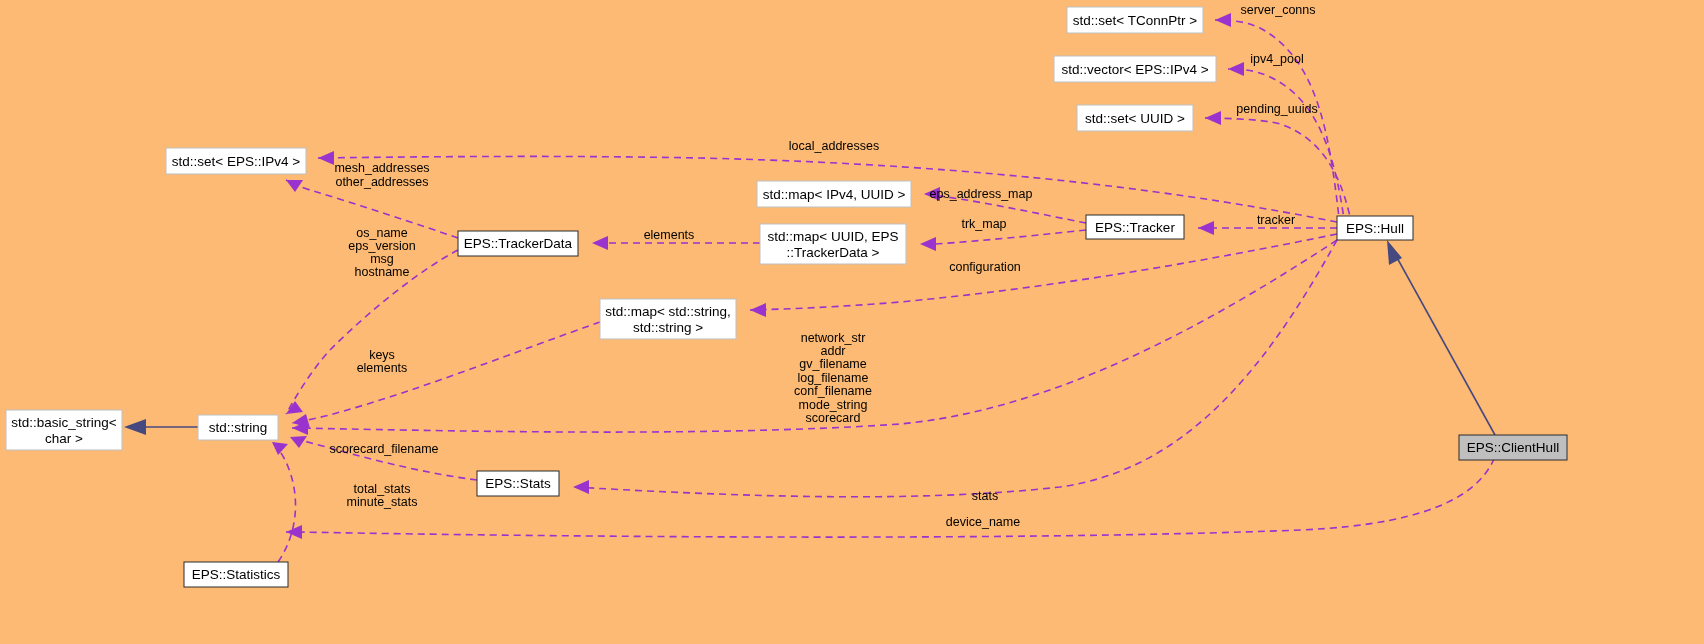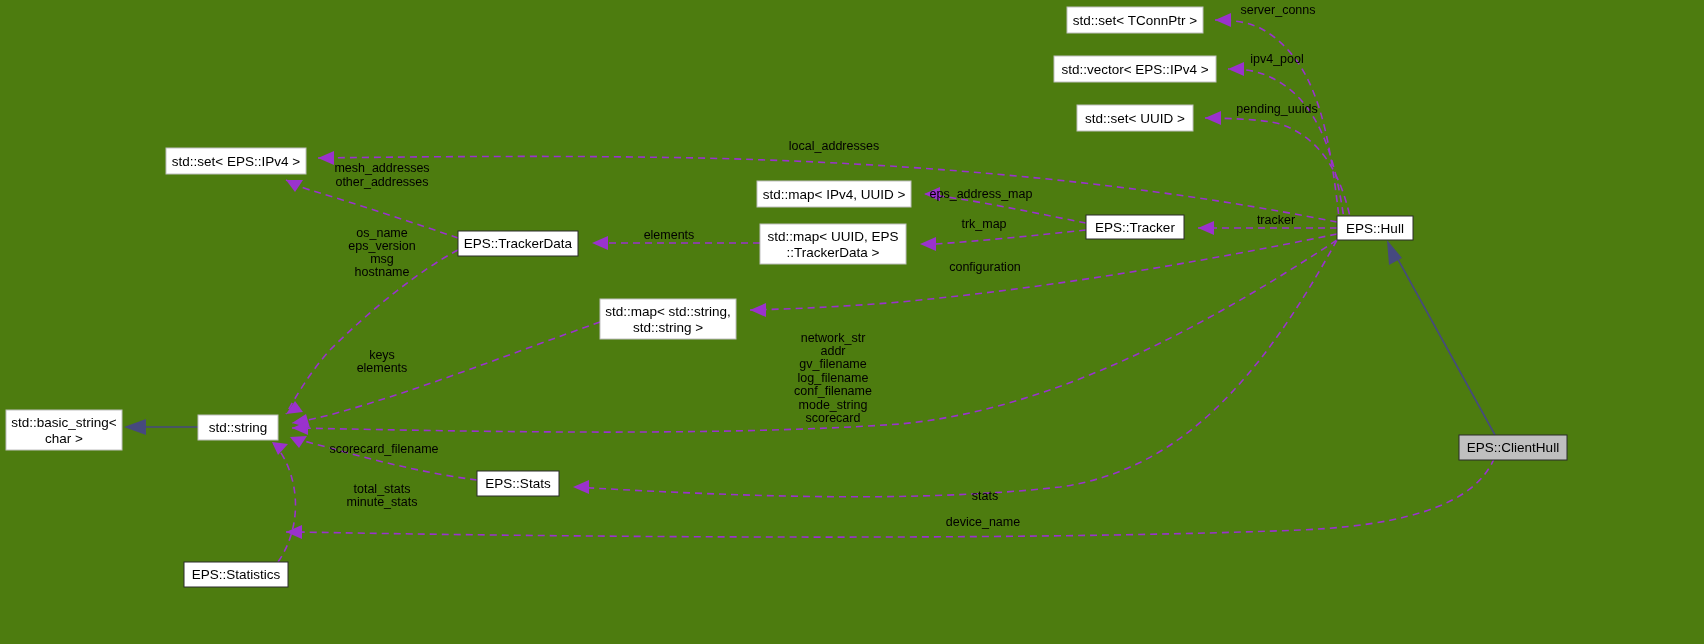--- a/index.html
+++ b/index.html
@@ -7,21 +7,21 @@
     padding: 0;
     background: #ffffff;
   }
   body {
     font-family: "Liberation Sans", sans-serif;
   }
   #diagram-root {
     position: relative;
     width: 1704px;
     height: 644px;
-    background: #4d7c0f;
+    background: #fdba74;
     overflow: hidden;
     text-decoration: underline;
   }
   svg#graph {
     position: absolute;
     left: 0;
     top: 0;
     width: 1704px;
     height: 644px;
     display: block;

